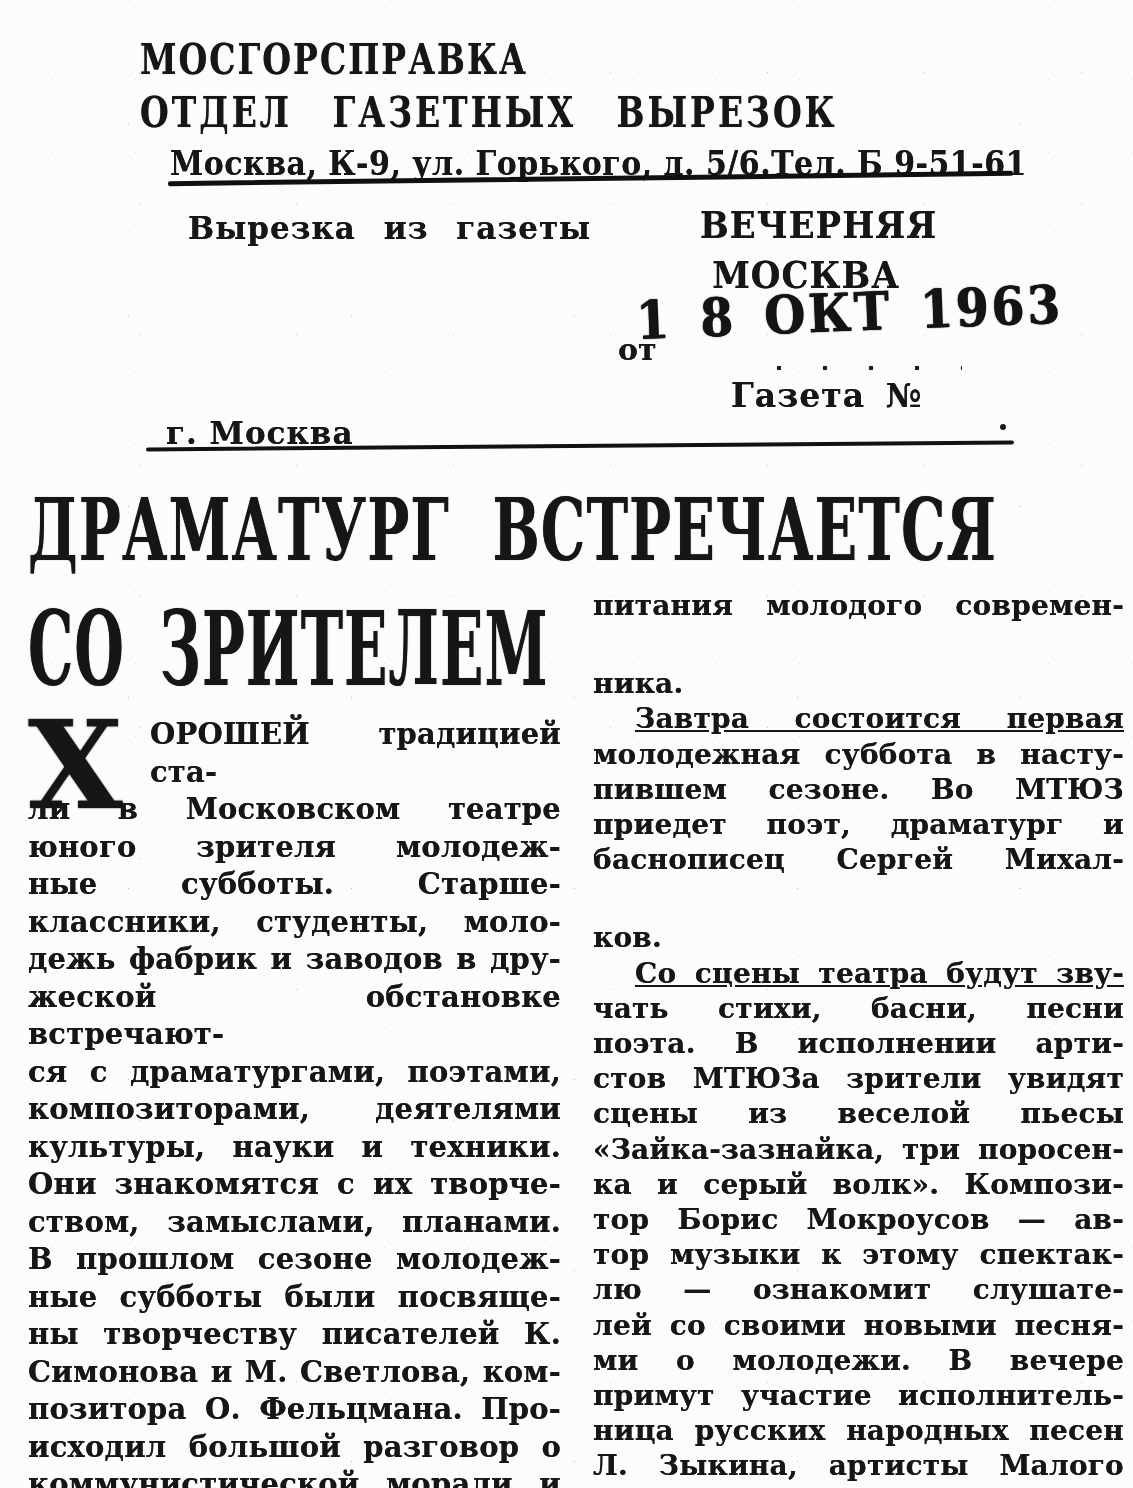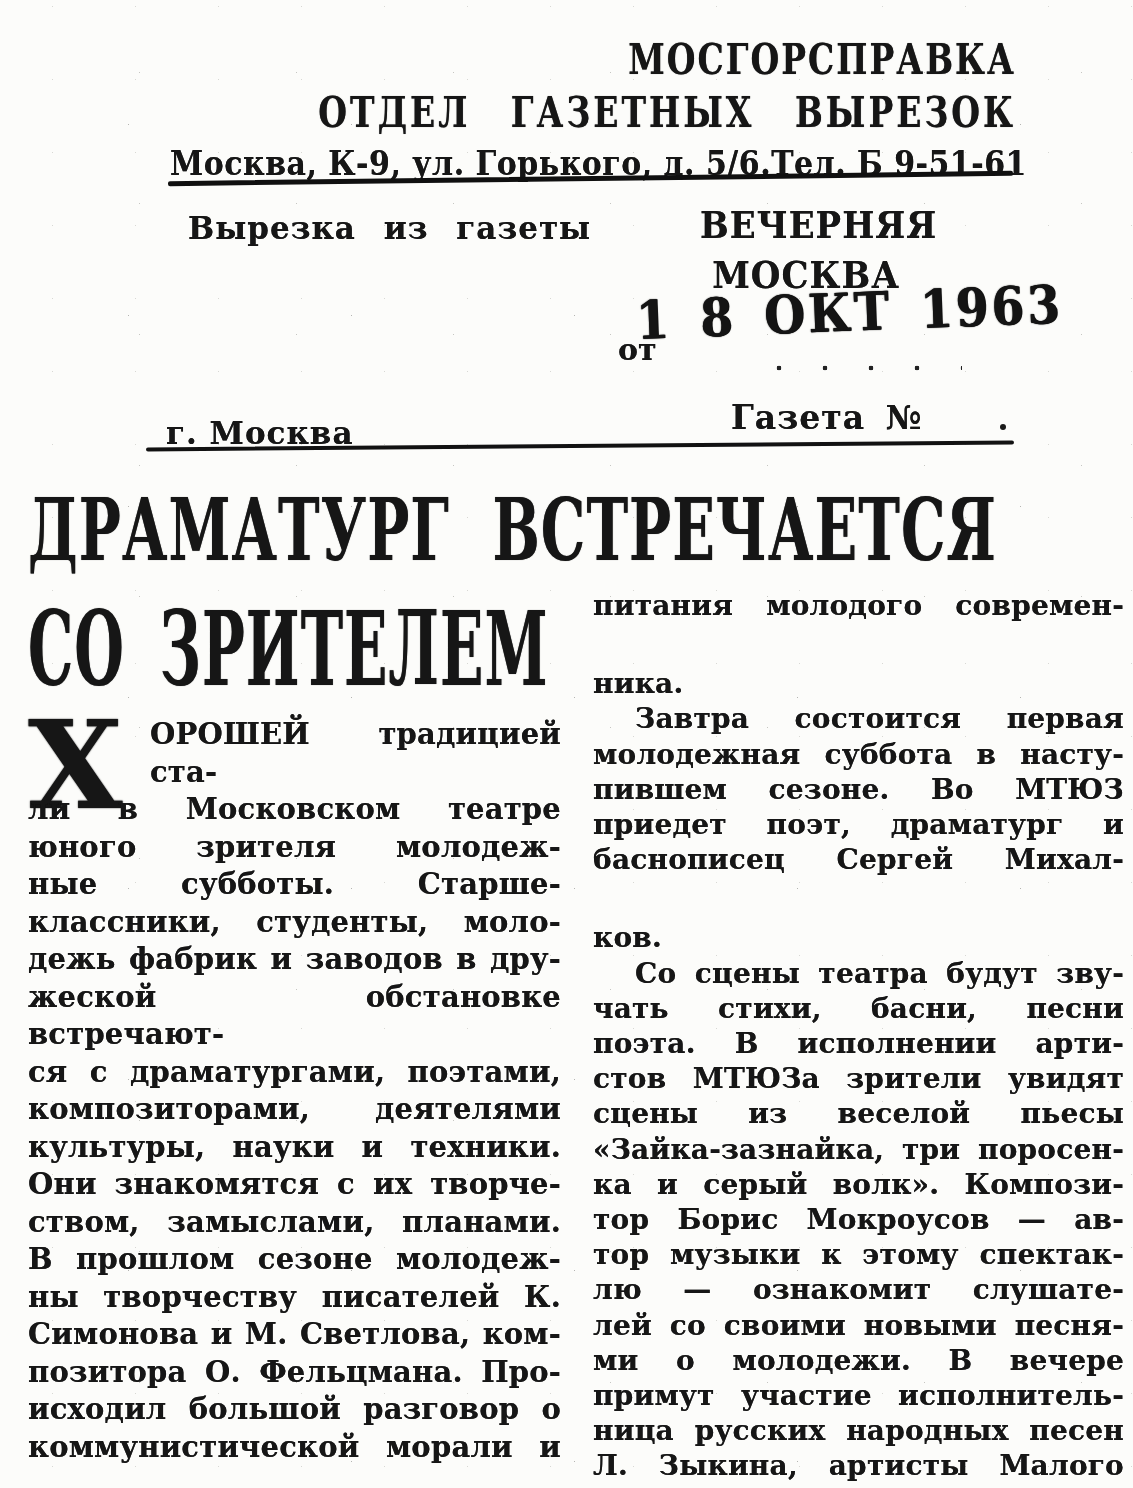--- a/index.html
+++ b/index.html
@@ -14,21 +14,21 @@
       radial-gradient(#d8d8d4 0.5px, transparent 0.8px);
     background-size: 223px 191px, 157px 131px, 83px 73px;
     background-position: 17px 29px, 61px 7px, 11px 43px;
     font-family:"DejaVu Serif", "Liberation Serif", serif;
     color:#161616;
     overflow:hidden;
   }
   .page * { text-shadow: 0 0 0.6px rgba(10,10,10,0.75); }
 
   
-  .letterhead { position:absolute; left:140px; top:34px; width:876px; text-align:right; }
+  .letterhead { position:absolute; left:140px; top:34px; width:876px; text-align:left; }
   .org {
     font-size:33px; font-weight:700; letter-spacing:2px;
     transform:scaleY(1.3); transform-origin:top center;
     white-space:nowrap;
   }
   .dept {
     margin-top:14px;
     font-size:33px; font-weight:700; letter-spacing:3px; word-spacing:26px;
     transform:scaleY(1.3); transform-origin:top center;
     white-space:nowrap;
@@ -71,21 +71,21 @@
   .stamp-dots {
     position:absolute; left:756px; top:364px; width:206px; height:8px;
     background-image:radial-gradient(circle, #222 2.1px, transparent 2.6px);
     background-size:46px 8px; background-repeat:repeat-x;
   }
   .city-label {
     position:absolute; left:166px; top:415px;
     font-size:31px; font-weight:700; letter-spacing:1px;
   }
   .issue-label {
-    position:absolute; left:731px; top:398px;
+    position:absolute; left:731px; top:376px;
     font-size:33px; font-weight:700; letter-spacing:1px; word-spacing:8px;
   }
   .issue-dot {
     position:absolute; left:1000px; top:424px; width:6px; height:6px;
     background:#1a1a1a; border-radius:50%;
   }
   .bottom-rule {
     position:absolute; left:146px; top:444px; width:868px; height:4px;
     background:#121212; transform:rotate(-0.45deg); border-radius:2px;
   }
@@ -108,21 +108,21 @@
   .columns {
     position:absolute; left:28px; top:588px; width:1096px;
     display:flex; gap:32px;
   }
   .col-left  { width:533px; }
   .col-right { width:531px; }
   .colbody { font-weight:700; }
   .col-left  .colbody { font-size:29px; line-height:37.5px; letter-spacing:0.2px; }
   .col-right .colbody { font-size:28px; line-height:35.2px; letter-spacing:0.2px; }
   .line { text-align:justify; text-align-last:justify; }
-  .line.first  { text-indent:1.5em; }
+  .line.first  { text-indent:1.5em;text-decoration:underline; }
   .line.endline{ text-align-last:left;margin-top:43px; }
   .dropcap {
     float:left; width:122px; height:75px;
     font-size:122px; line-height:98px; font-weight:700;
     text-shadow: 0 0 1.5px #000;
   }
 </style>
 </head>
 <body>
 
@@ -164,20 +164,21 @@
           <div class="line">ные субботы. Старше-</div>
           <div class="line">классники, студенты, моло-</div>
           <div class="line">дежь фабрик и заводов в дру-</div>
           <div class="line">жеской обстановке встречают-</div>
           <div class="line">ся с драматургами, поэтами,</div>
           <div class="line">композиторами, деятелями</div>
           <div class="line">культуры, науки и техники.</div>
           <div class="line">Они знакомятся с их творче-</div>
           <div class="line">ством, замыслами, планами.</div>
           <div class="line">В прошлом сезоне молодеж-</div>
+          <div class="line">ные субботы были посвяще-</div>
           <div class="line">ны творчеству писателей К.</div>
           <div class="line">Симонова и М. Светлова, ком-</div>
           <div class="line">позитора О. Фельцмана. Про-</div>
           <div class="line">исходил большой разговор о</div>
           <div class="line">коммунистической морали и</div>
         </div>
     </div>
     <div class="col-right">
       <div class="colbody">
           <div class="line">питания молодого современ-</div>

